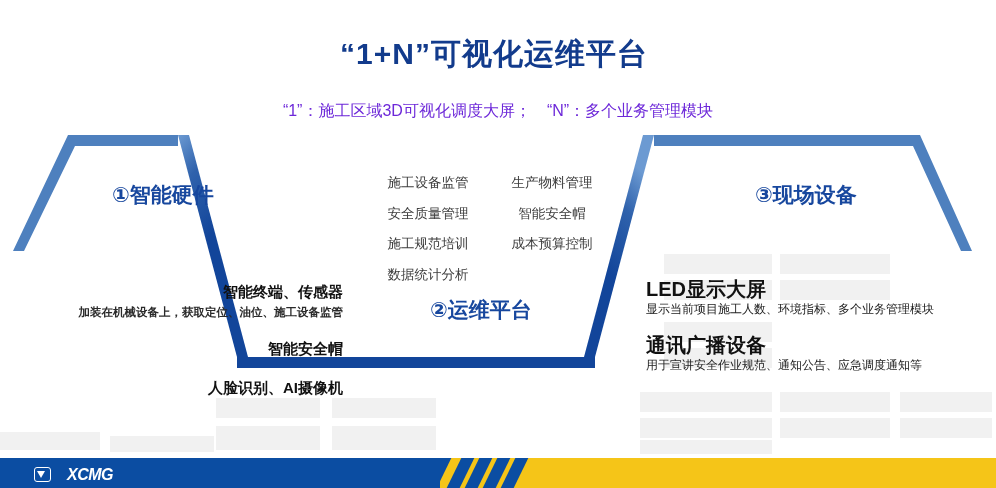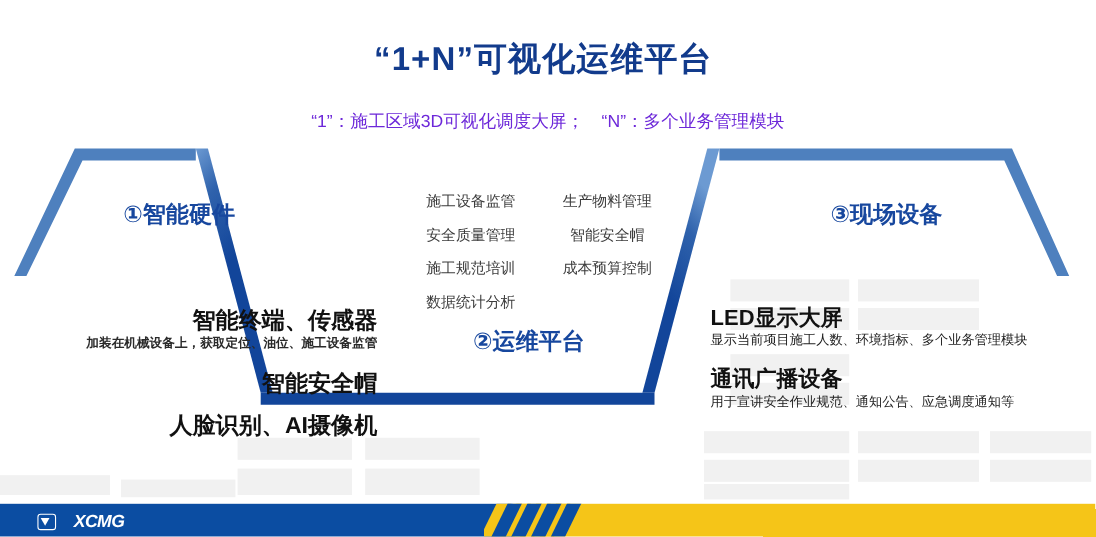--- a/index.html
+++ b/index.html
@@ -96,21 +96,21 @@
     text-align: right;
   }
   .col-right {
     position: absolute;
     left: 646px;
     top: 278px;
     width: 330px;
     text-align: left;
   }
   .item-head {
-    font-size: 21px;
+    font-size: 15px;
     font-weight: bold;
     color: #111111;
     line-height: 22px;
     white-space: nowrap;
   }
   .item-desc {
     font-size: 11.5px;
     font-weight: bold;
     color: #2a2a2a;
     line-height: 17px;

